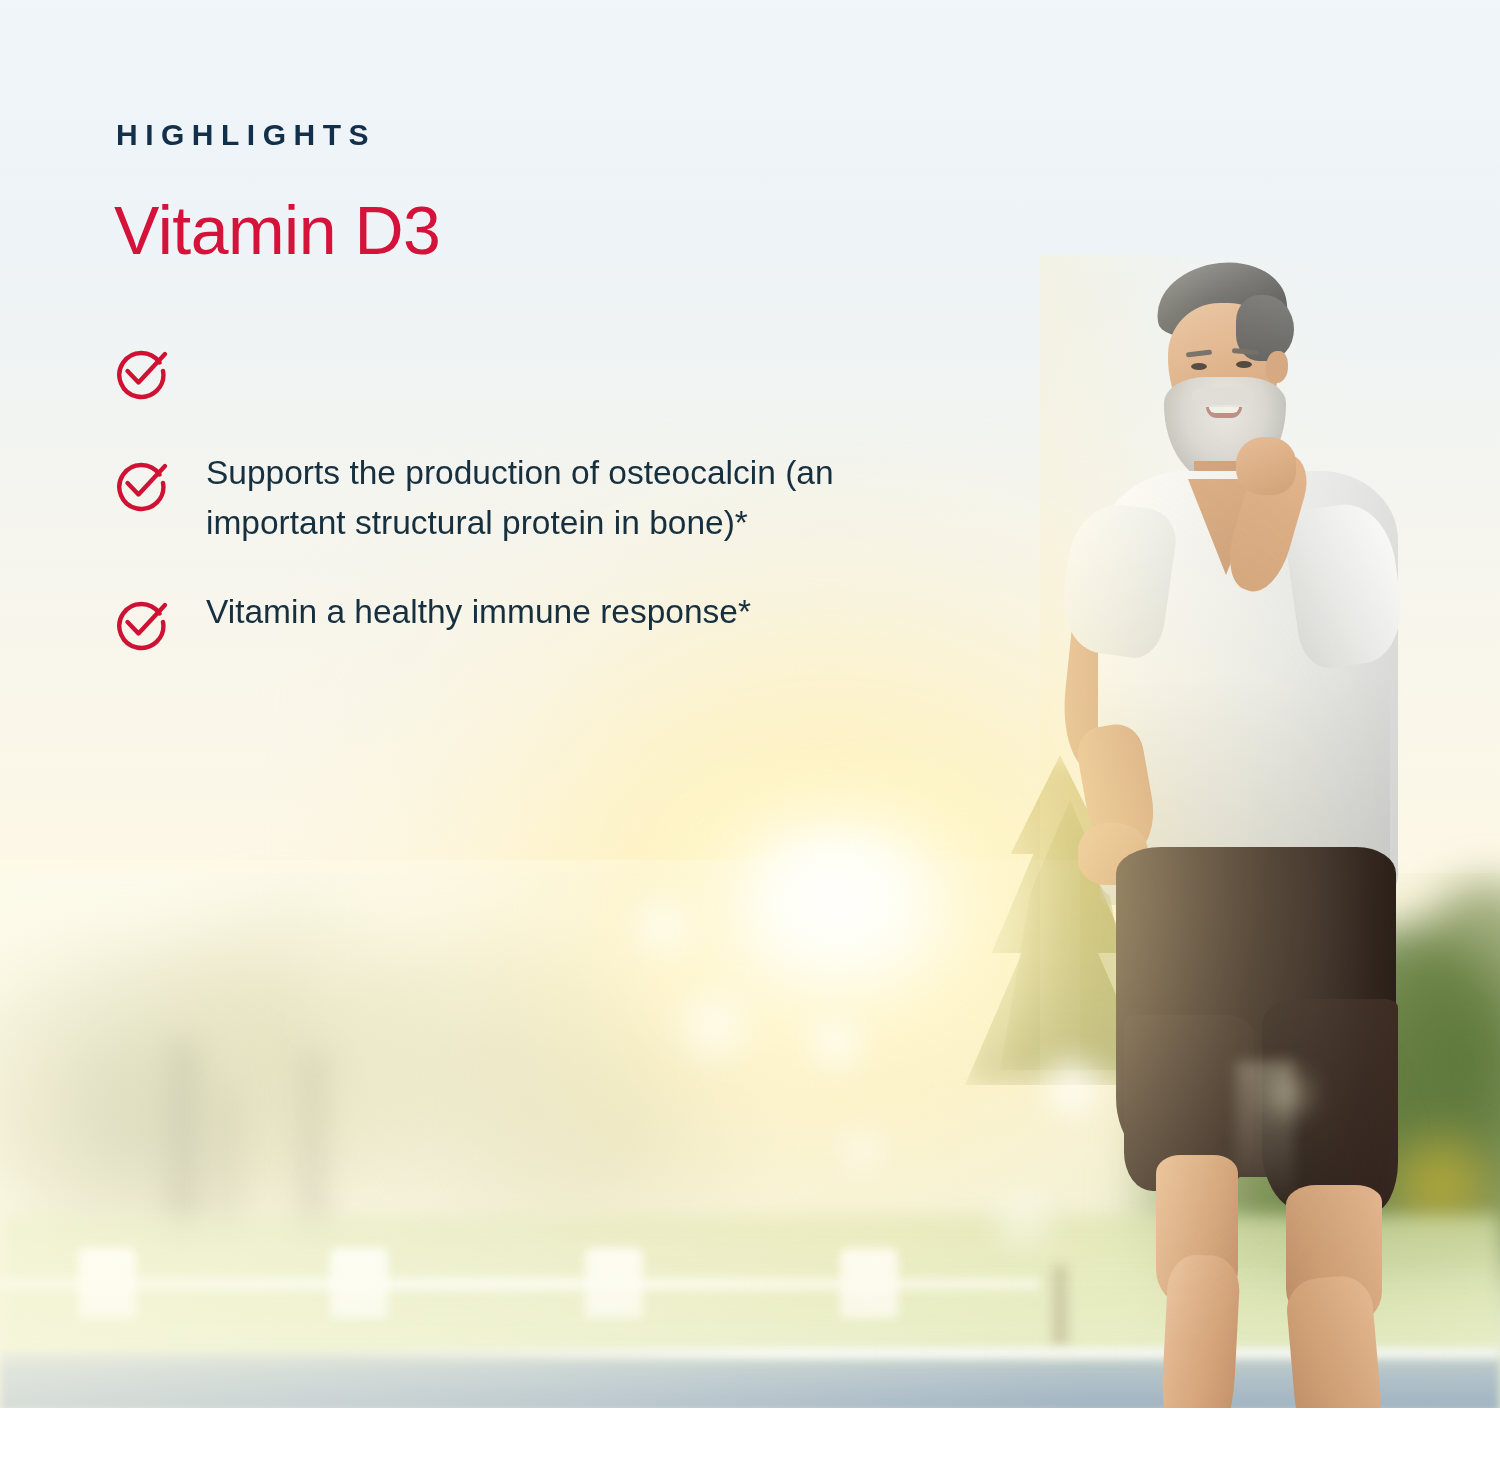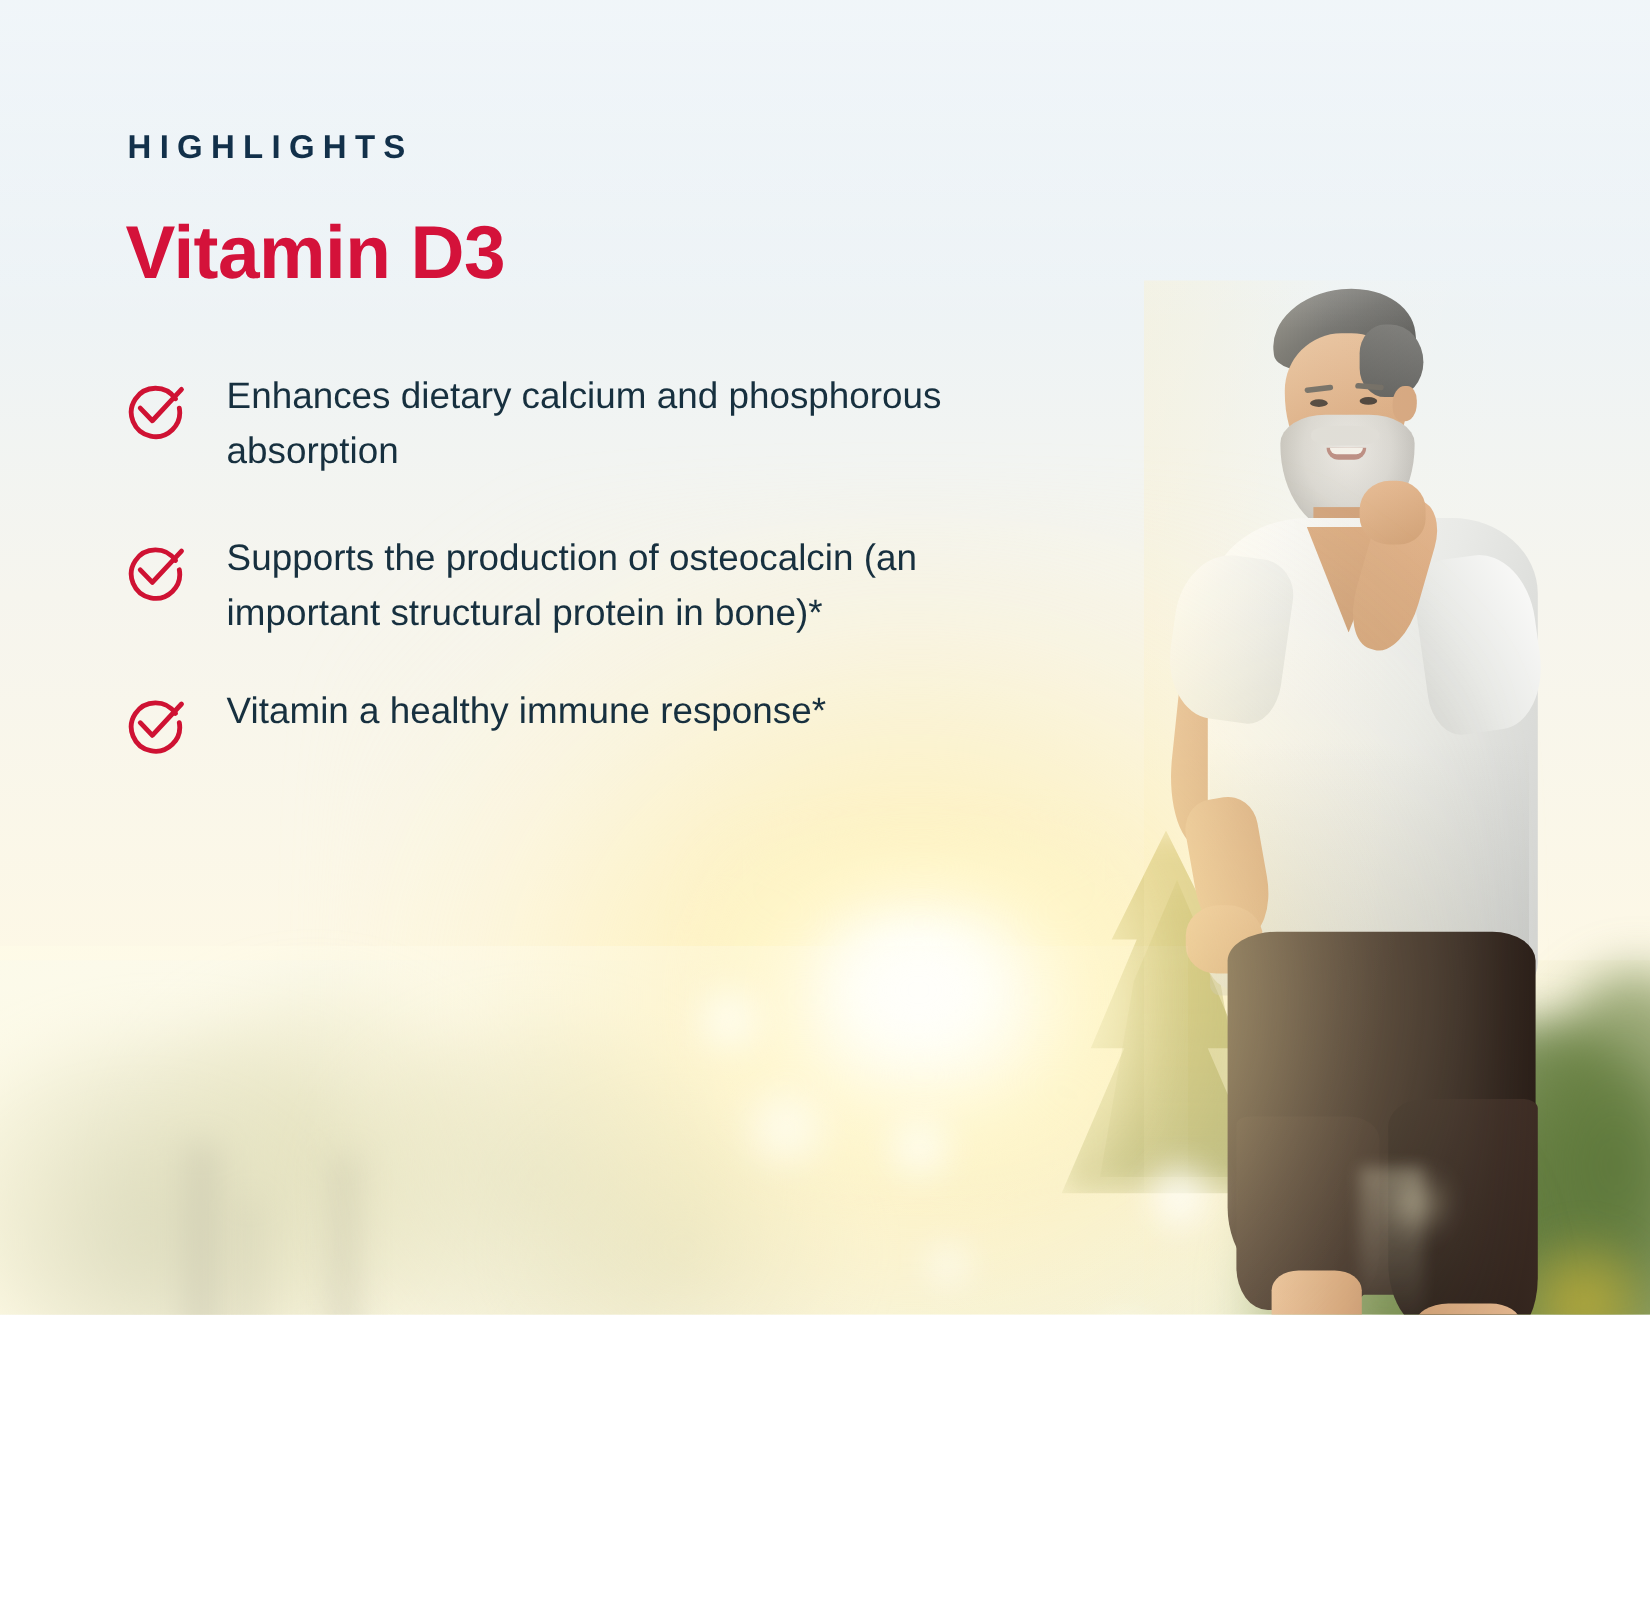--- a/index.html
+++ b/index.html
@@ -3,21 +3,21 @@
 <meta charset="utf-8">
 <style>
   * { margin:0; padding:0; box-sizing:border-box; }
   html, body {
     width:1500px; height:1473px;
     font-family:"Liberation Sans", sans-serif;
     overflow:hidden; background:#fff;
   }
 
   
-  #page { position:relative; width:1500px; height:1195px; overflow:hidden; background:#fff; }
+  #page { position:relative; width:1500px; height:1473px; overflow:hidden; background:#fff; }
 
   
   #scene {
     position:absolute; left:0; top:0; width:1500px; height:1408px;
     overflow:hidden;
     background:linear-gradient(168deg,#eaf2f6 0%,#eef4f7 18%,#f4f6f2 36%,#f8f7ec 52%,#fbf6df 64%,#f7f3dd 76%,#eef2dc 88%,#e9efd6 100%);
   }
 
   
   .sky {
@@ -332,21 +332,21 @@
   
   #panel { position:absolute; left:0; top:0; width:1000px; height:1000px; }
 
   .kicker {
     position:absolute; left:116px; top:118px;
     font-size:30px; font-weight:bold; letter-spacing:7.5px;
     color:#12304a;
   }
   .title {
     position:absolute; left:114px; top:196px;
-    font-size:68px; font-weight:bold; letter-spacing:-.5px;
+    font-size:68px; font-weight:normal; letter-spacing:-.5px;
     color:#d4123a; line-height:1;
   }
 
   .bullets { position:absolute; left:112px; top:336px; width:850px; }
   .bullet { position:relative; display:flex; align-items:flex-start; margin-bottom:48px; }
   .bullet:nth-child(2) { margin-bottom:40px; }
   .check-ico { flex:0 0 58px; width:58px; height:58px; margin-top:6px; }
   .b-text {
     margin-left:36px;
     font-size:33.5px; line-height:1.48; color:#17303f;
@@ -470,21 +470,20 @@
     <div class="kicker">HIGHLIGHTS</div>
     <div class="title">Vitamin D3</div>
 
     <div class="bullets">
 
       <div class="bullet">
         <svg class="check-ico" viewBox="0 0 58 58">
           <path d="M47.5 20.5 A 22 22 0 1 0 51 29" fill="none" stroke="#cf1233" stroke-width="4.4" stroke-linecap="round"></path>
           <path d="M15.5 29 L 26.5 40.5 L 53 12" fill="none" stroke="#cf1233" stroke-width="4.4" stroke-linecap="round" stroke-linejoin="round"></path>
         </svg>
-        <div class="b-text">Enhances dietary calcium and phosphorous absorption</div>
       </div>
 
       <div class="bullet">
         <svg class="check-ico" viewBox="0 0 58 58">
           <path d="M47.5 20.5 A 22 22 0 1 0 51 29" fill="none" stroke="#cf1233" stroke-width="4.4" stroke-linecap="round"></path>
           <path d="M15.5 29 L 26.5 40.5 L 53 12" fill="none" stroke="#cf1233" stroke-width="4.4" stroke-linecap="round" stroke-linejoin="round"></path>
         </svg>
         <div class="b-text">Supports the production of osteocalcin (an important structural protein in bone)*</div>
       </div>
 

